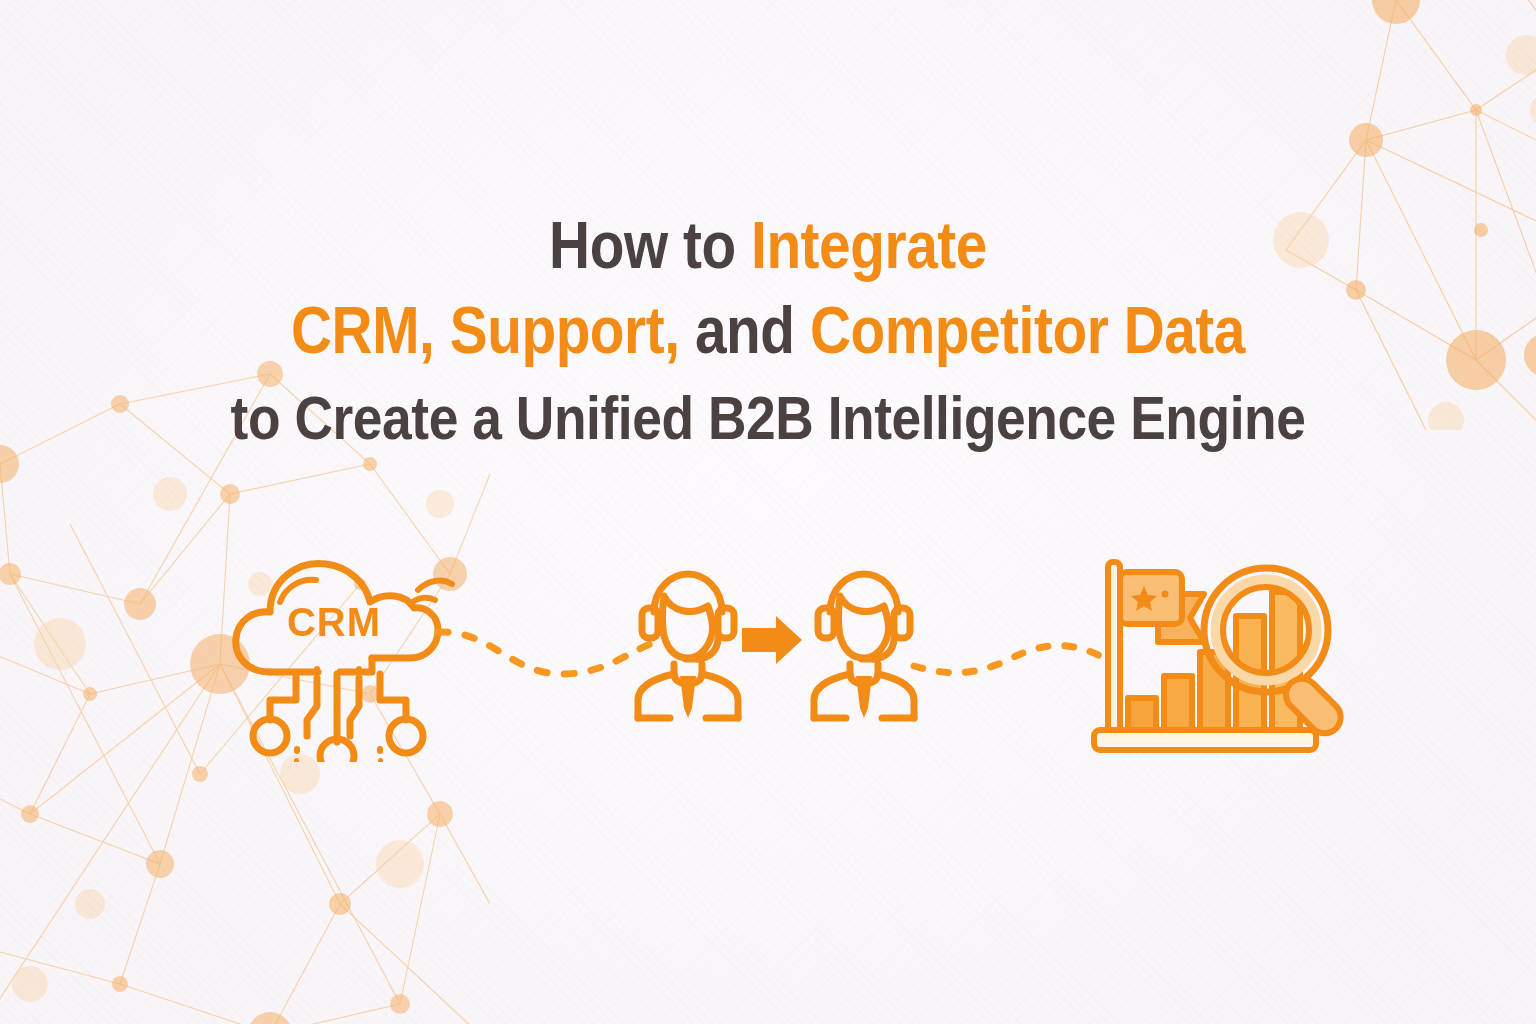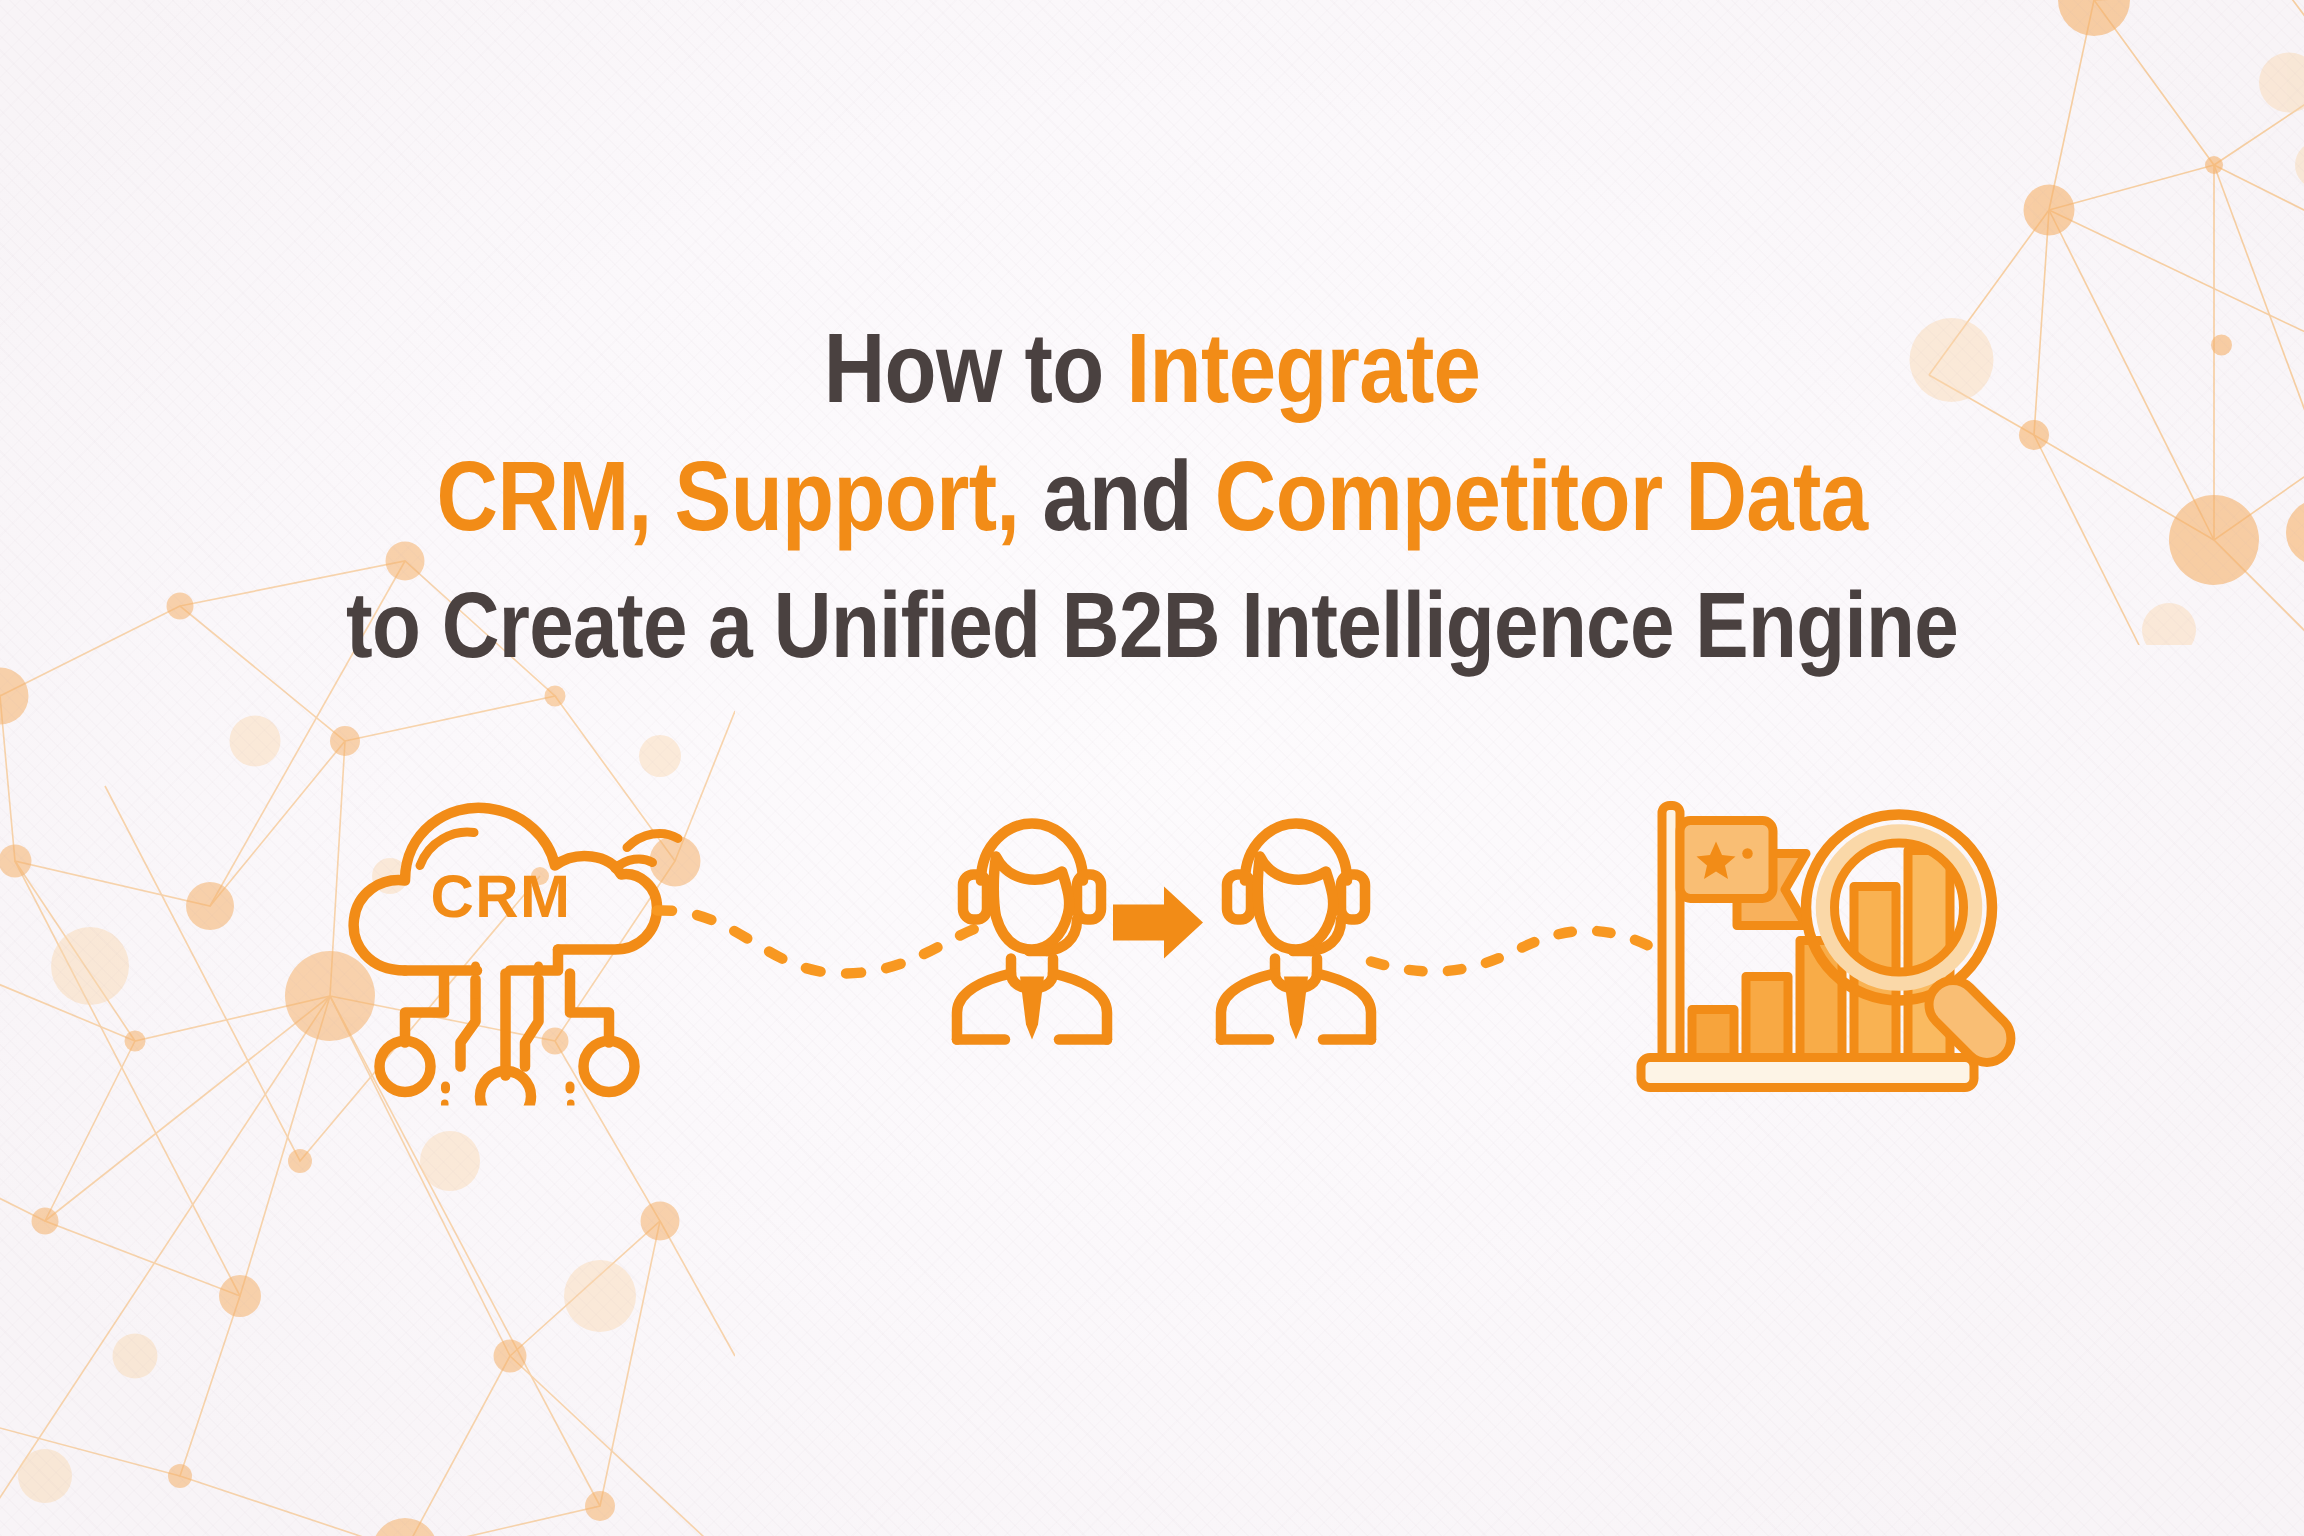--- a/index.html
+++ b/index.html
@@ -71,21 +71,21 @@
     font-size: 62px;
     line-height: 88px;
   }
   .tx-orange { color: #F28C17; }
   .tx-dark   { color: #4A4140; }
 
   #icon-row {
     position: absolute;
     left: 0;
     right: 0;
-    top: 523px;
+    top: 548px;
     height: 230px;
   }
   .icon-slot { position: absolute; }
   #icon-crm       { left: 222px;  top: 2px;  width: 240px; height: 212px; }
   #icon-agents    { left: 630px;  top: 18px; width: 292px; height: 160px; }
   #icon-analytics { left: 1086px; top: 4px;  width: 282px; height: 206px; }
   #connector-1    { left: 432px;  top: 68px; width: 230px; height: 72px; }
   #connector-2    { left: 908px;  top: 66px; width: 206px; height: 72px; }
 </style>
 </head>

